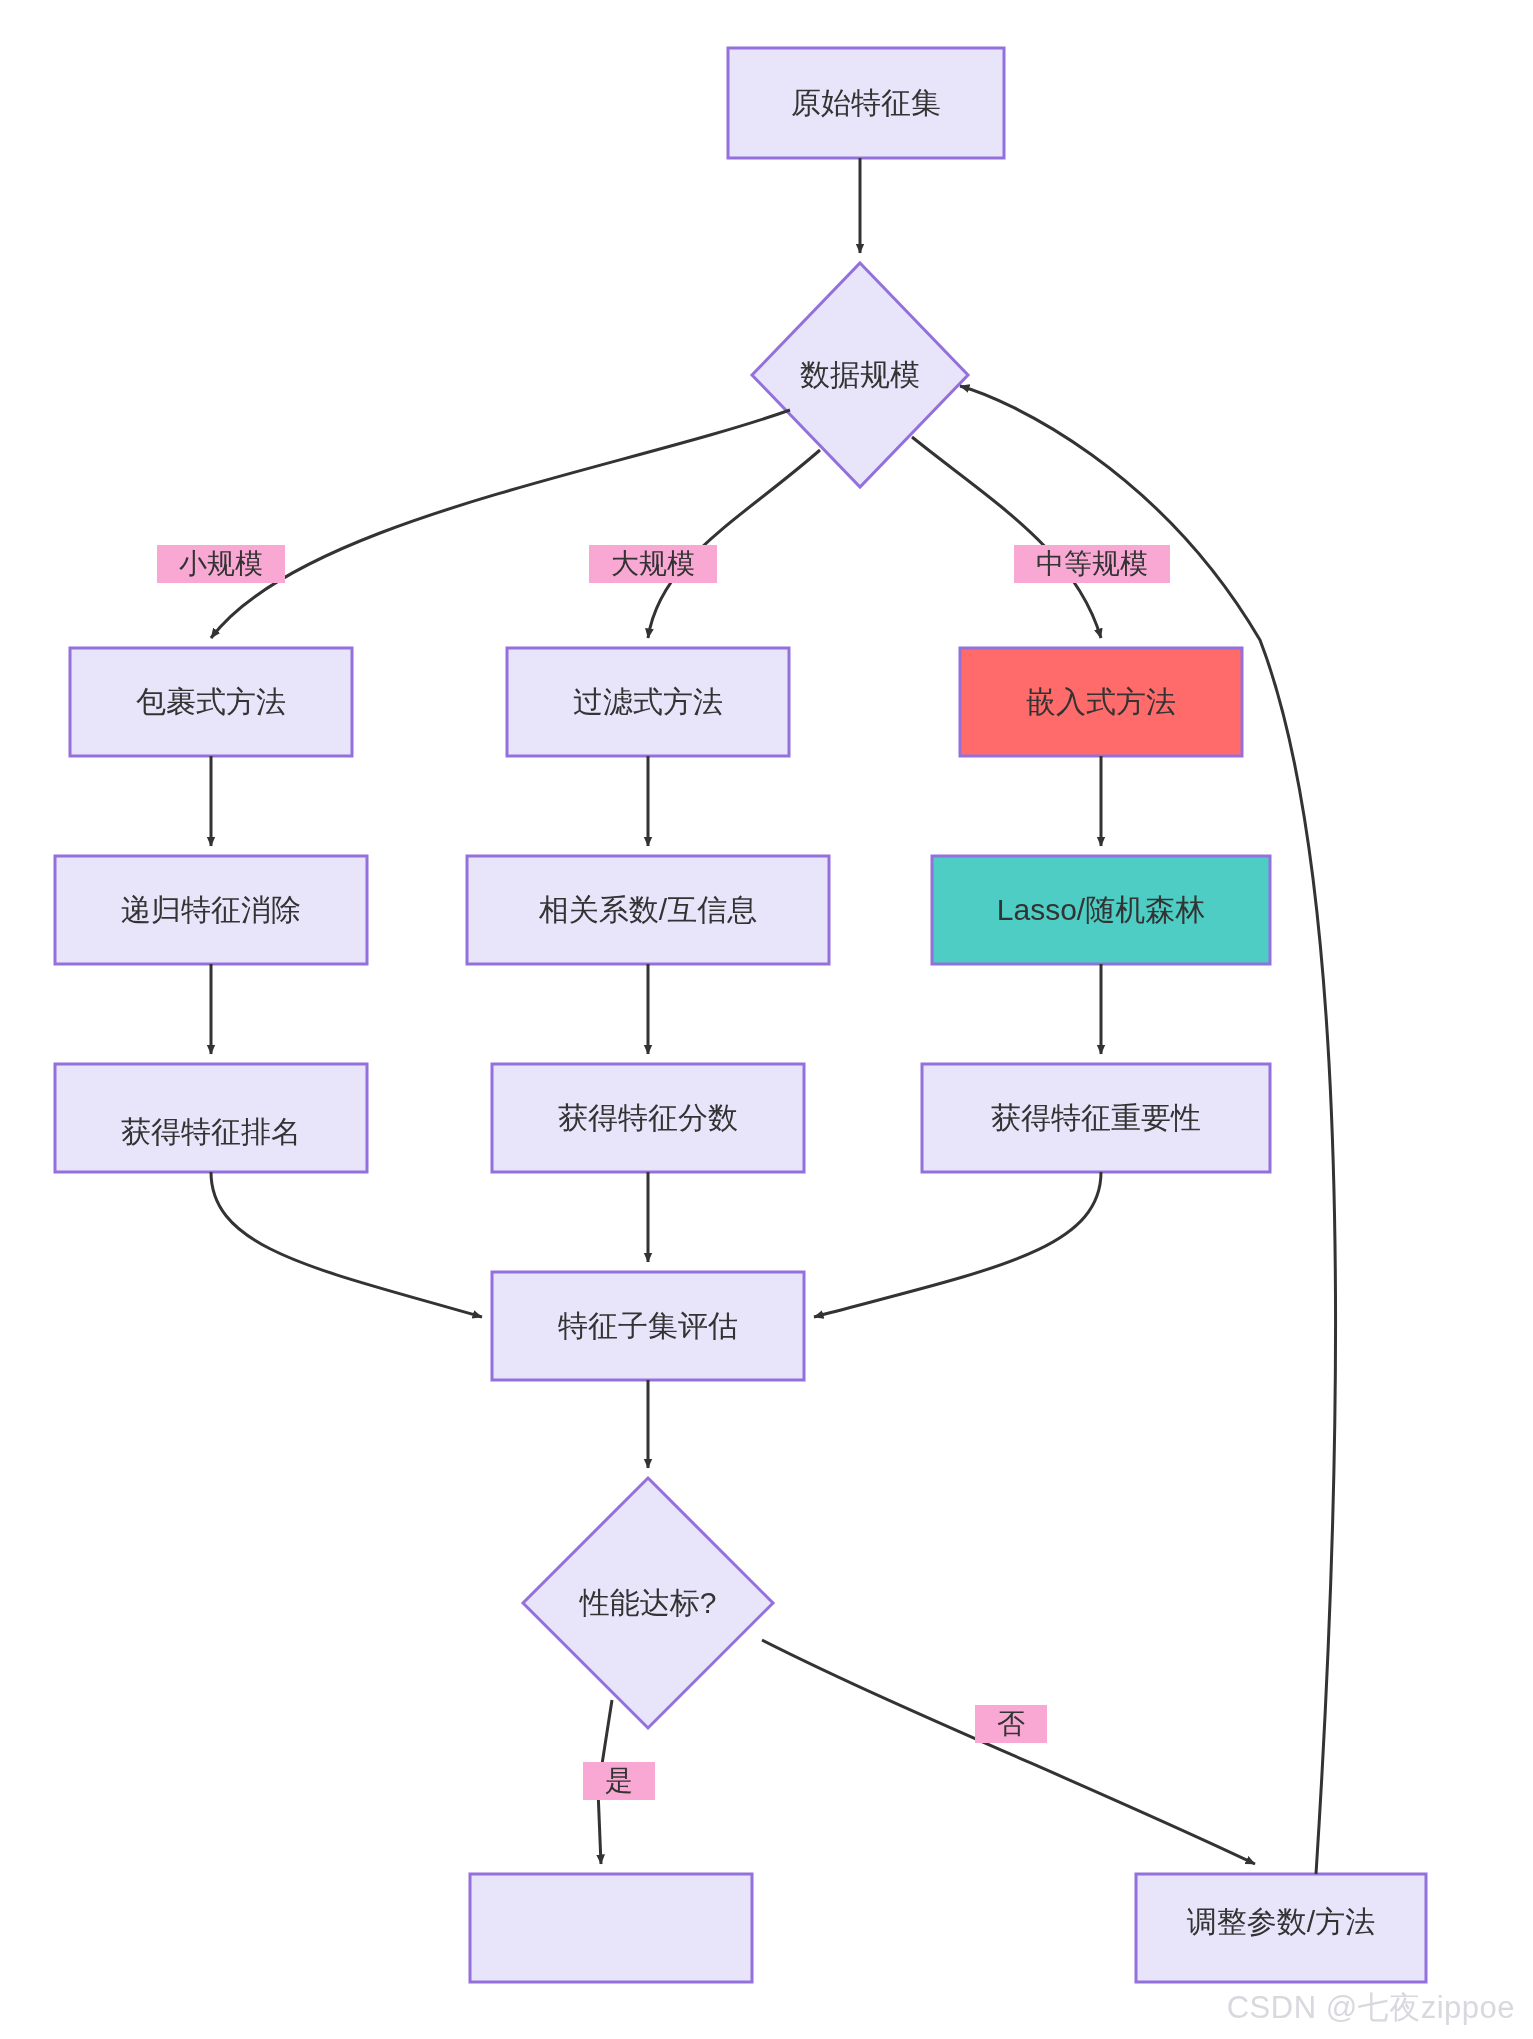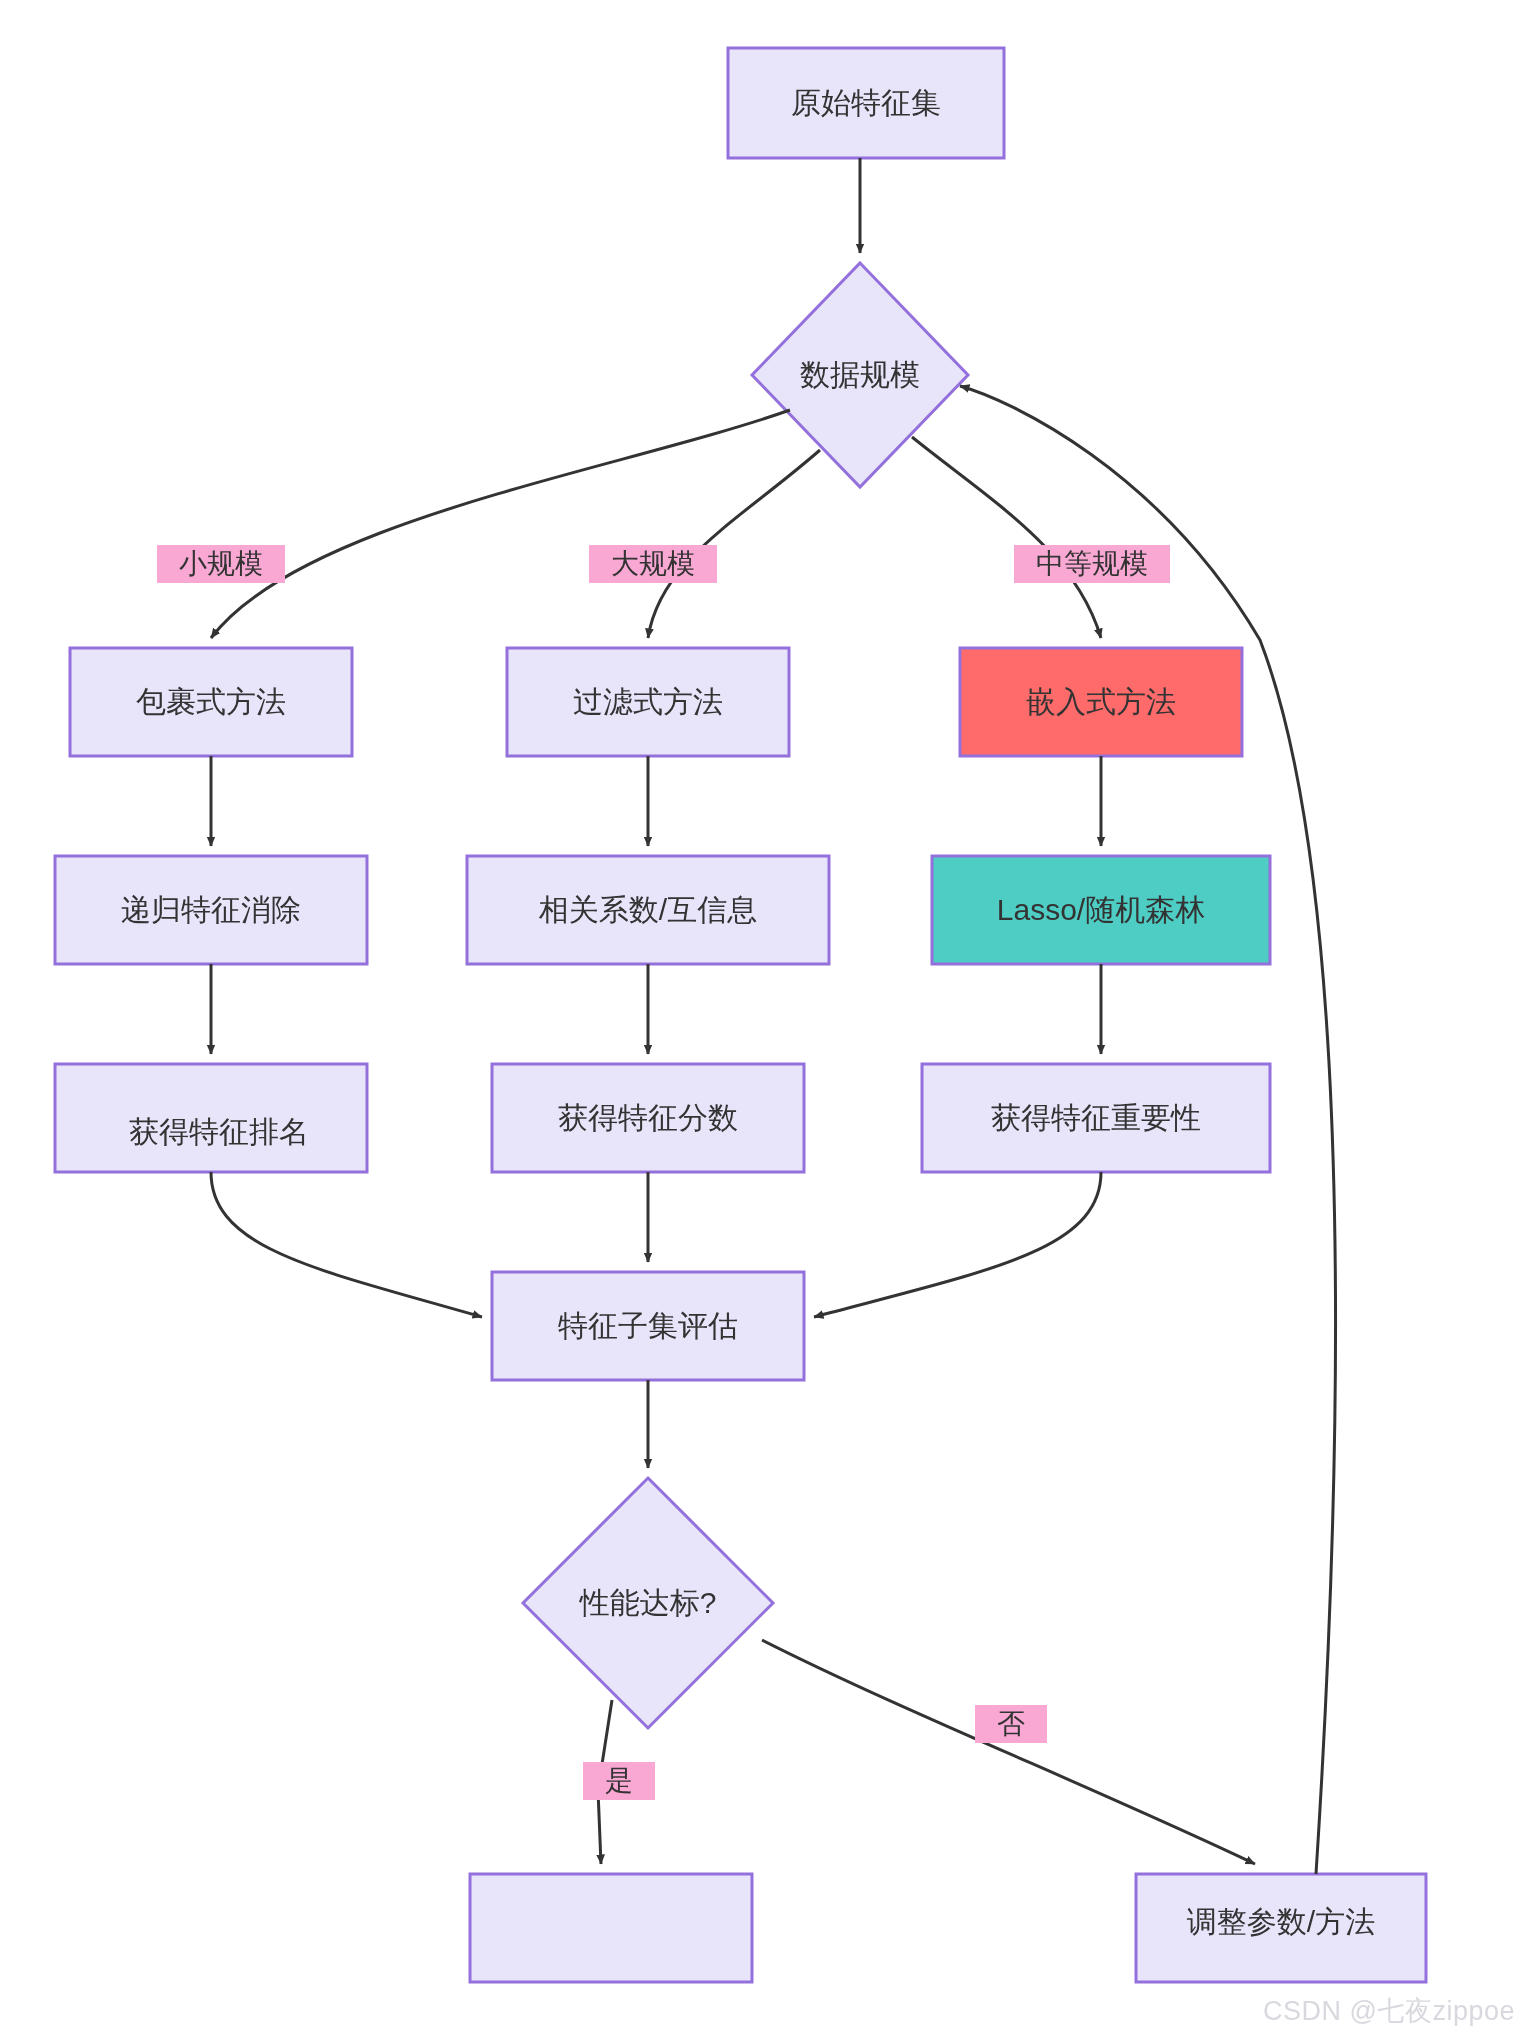--- a/index.html
+++ b/index.html
@@ -46,21 +46,21 @@
     font-size: 28px;
     line-height: 1.2;
     padding: 2px 22px;
     white-space: nowrap;
   }
   .watermark {
     position: absolute;
     right: 18px;
     bottom: 10px;
     color: #d8d8df;
-    font-size: 27px;
+    font-size: 31px;
     letter-spacing: 0.5px;
     white-space: nowrap;
   }
 </style>
 </head>
 <body>
 
 <div id="canvas">
 
   <svg id="flow-svg" viewBox="0 0 1533 2039">
@@ -147,21 +147,21 @@
   <div class="node-label" style="left:507px; top:648px; width:282px; height:108px;">过滤式方法</div>
 
   <div class="node-label" style="left:960px; top:648px; width:282px; height:108px;">嵌入式方法</div>
 
   <div class="node-label" style="left:467px; top:856px; width:362px; height:108px;">相关系数/互信息</div>
 
   <div class="node-label" style="left:55px; top:856px; width:312px; height:108px;">递归特征消除</div>
 
   <div class="node-label" style="left:932px; top:856px; width:338px; height:108px;">Lasso/随机森林</div>
 
-  <div class="node-label" style="left:55px; top:1064px; width:312px; height:136px;padding-left:8px;">获得特征排名</div>
+  <div class="node-label" style="left:55px; top:1064px; width:312px; height:136px;">获得特征排名</div>
 
   <div class="node-label" style="left:492px; top:1064px; width:312px; height:108px;border-radius:25px;">获得特征分数</div>
 
   <div class="node-label" style="left:922px; top:1064px; width:348px; height:108px;">获得特征重要性</div>
 
   <div class="node-label" style="left:492px; top:1272px; width:312px; height:108px;">特征子集评估</div>
 
   <div class="node-label" style="left:523px; top:1548px; width:250px; height:110px;">性能达标?</div>
 
 

